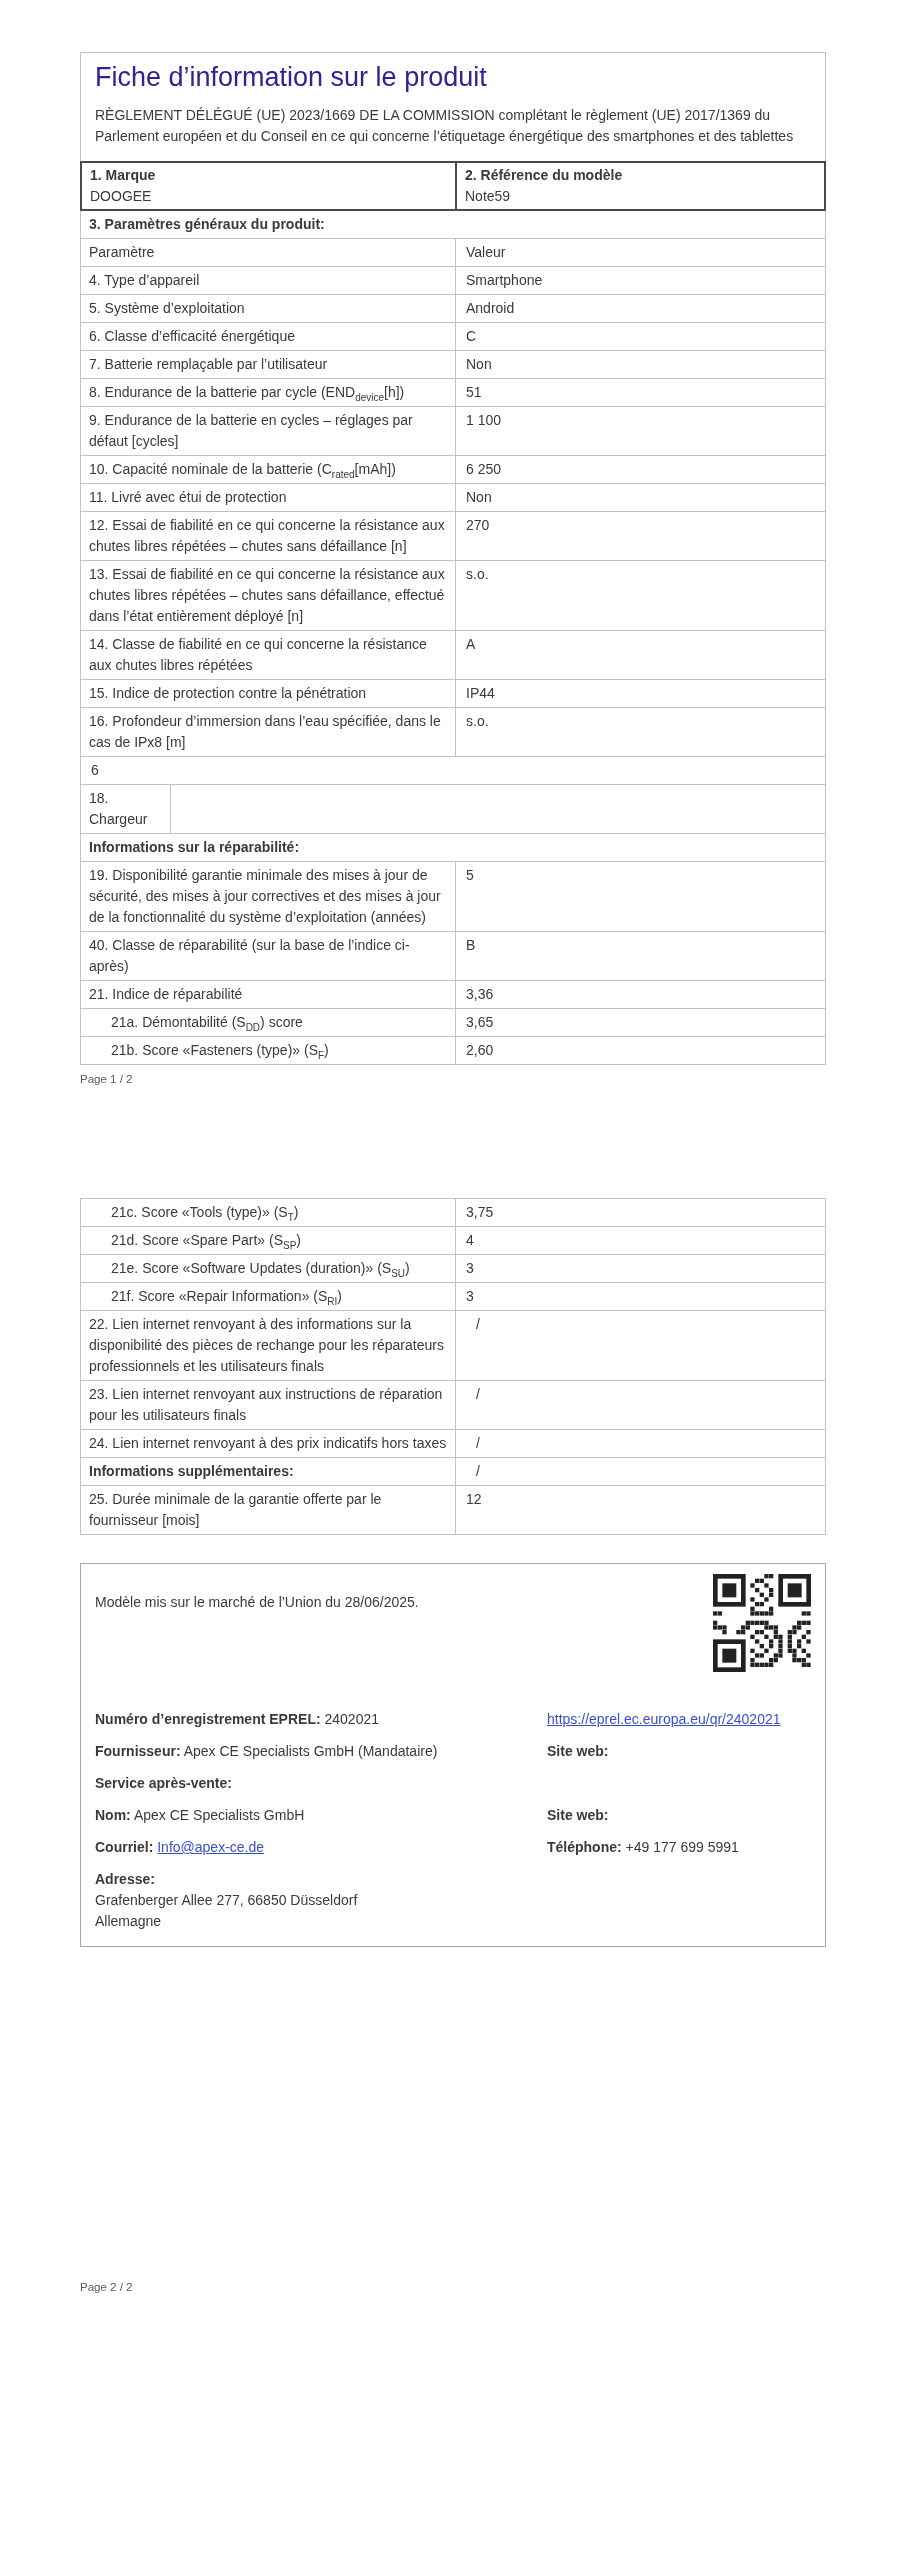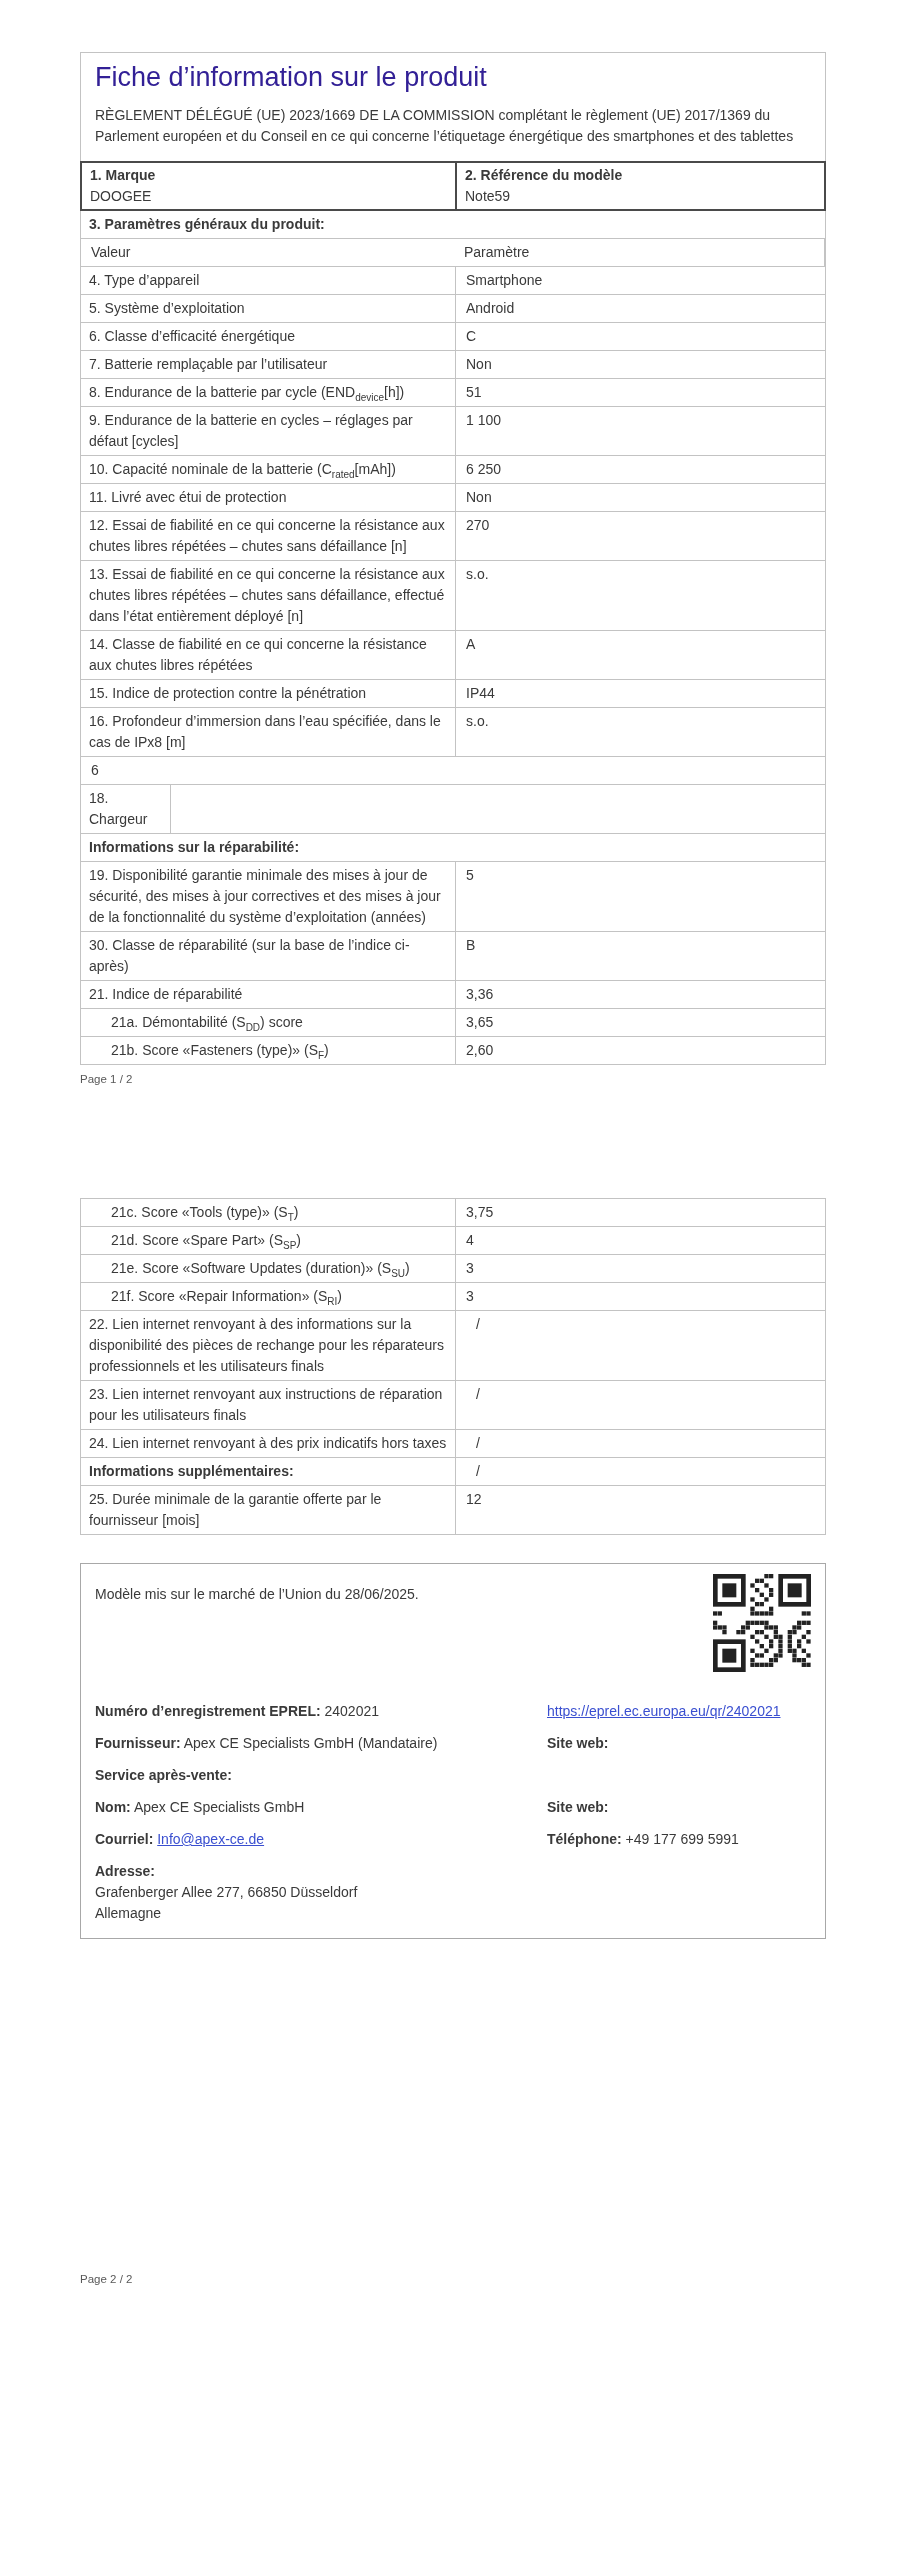--- a/index.html
+++ b/index.html
@@ -40,21 +40,21 @@
   .charger-name{padding:3px 8px;border-right:1px solid #c3c3c3}
   .charger-sub .subrow{display:grid;grid-template-columns:285px 1fr}
   .charger-sub .subrow+.subrow{border-top:1px solid #c3c3c3}
   .sublabel{border-right:1px solid #c3c3c3}
 
   .page-label{text-align:left;font-size:11.5px;color:#595959;margin-top:6px}
   .page-gap{height:110px}
 
   
   .footer-box{position:relative;border:1px solid #a8a8a8;margin-top:28px;padding:12px 14px 14px}
-  .market{margin:8px 0 96px}
+  .market{margin:16px 0 96px}
   .qr{position:absolute;top:10px;right:14px;width:98px;height:98px}
   .frow{display:grid;grid-template-columns:452px 1fr;margin-bottom:11px}
   .frow b{color:#3a3a3a}
   a.link{color:#3a4fd0;text-decoration:underline}
   .eprel-link{display:inline-block;max-width:280px;word-break:break-all}
   .addr-line{margin:0}
   .page-label.p2{margin-top:332px}
 </style>
 </head>
 <body>
@@ -75,22 +75,22 @@
       <div class="brand-label">2. Référence du modèle</div>
       <div>Note59</div>
     </div>
   </div>
 
   <div class="ptable" id="ptable1">
       <div class="trow section">
         <div class="cell full">3. Paramètres généraux du produit:</div>
       </div>
       <div class="trow">
+        <div class="cell label">Paramètre</div>
         <div class="cell value">Valeur</div>
-        <div class="cell label">Paramètre</div>
       </div>
       <div class="trow">
         <div class="cell label">4. Type d’appareil</div>
         <div class="cell value">Smartphone</div>
       </div>
       <div class="trow">
         <div class="cell label">5. Système d’exploitation</div>
         <div class="cell value">Android</div>
       </div>
       <div class="trow">
@@ -144,21 +144,21 @@
         <div class="charger-name">18. Chargeur</div>
       </div>
       <div class="trow section">
         <div class="cell full">Informations sur la réparabilité:</div>
       </div>
       <div class="trow">
         <div class="cell label">19. Disponibilité garantie minimale des mises à jour de sécurité, des mises à jour correctives et des mises à jour de la fonctionnalité du système d’exploitation (années)</div>
         <div class="cell value">5</div>
       </div>
       <div class="trow">
-        <div class="cell label">30. Classe de réparabilité (sur la base de l’indice ci-après)</div>
+        <div class="cell label">40. Classe de réparabilité (sur la base de l’indice ci-après)</div>
         <div class="cell value">B</div>
       </div>
       <div class="trow">
         <div class="cell label">21. Indice de réparabilité</div>
         <div class="cell value">3,36</div>
       </div>
       <div class="trow indent">
         <div class="cell label">21a. Démontabilité (S<sub>DD</sub>) score</div>
         <div class="cell value">3,65</div>
       </div>

